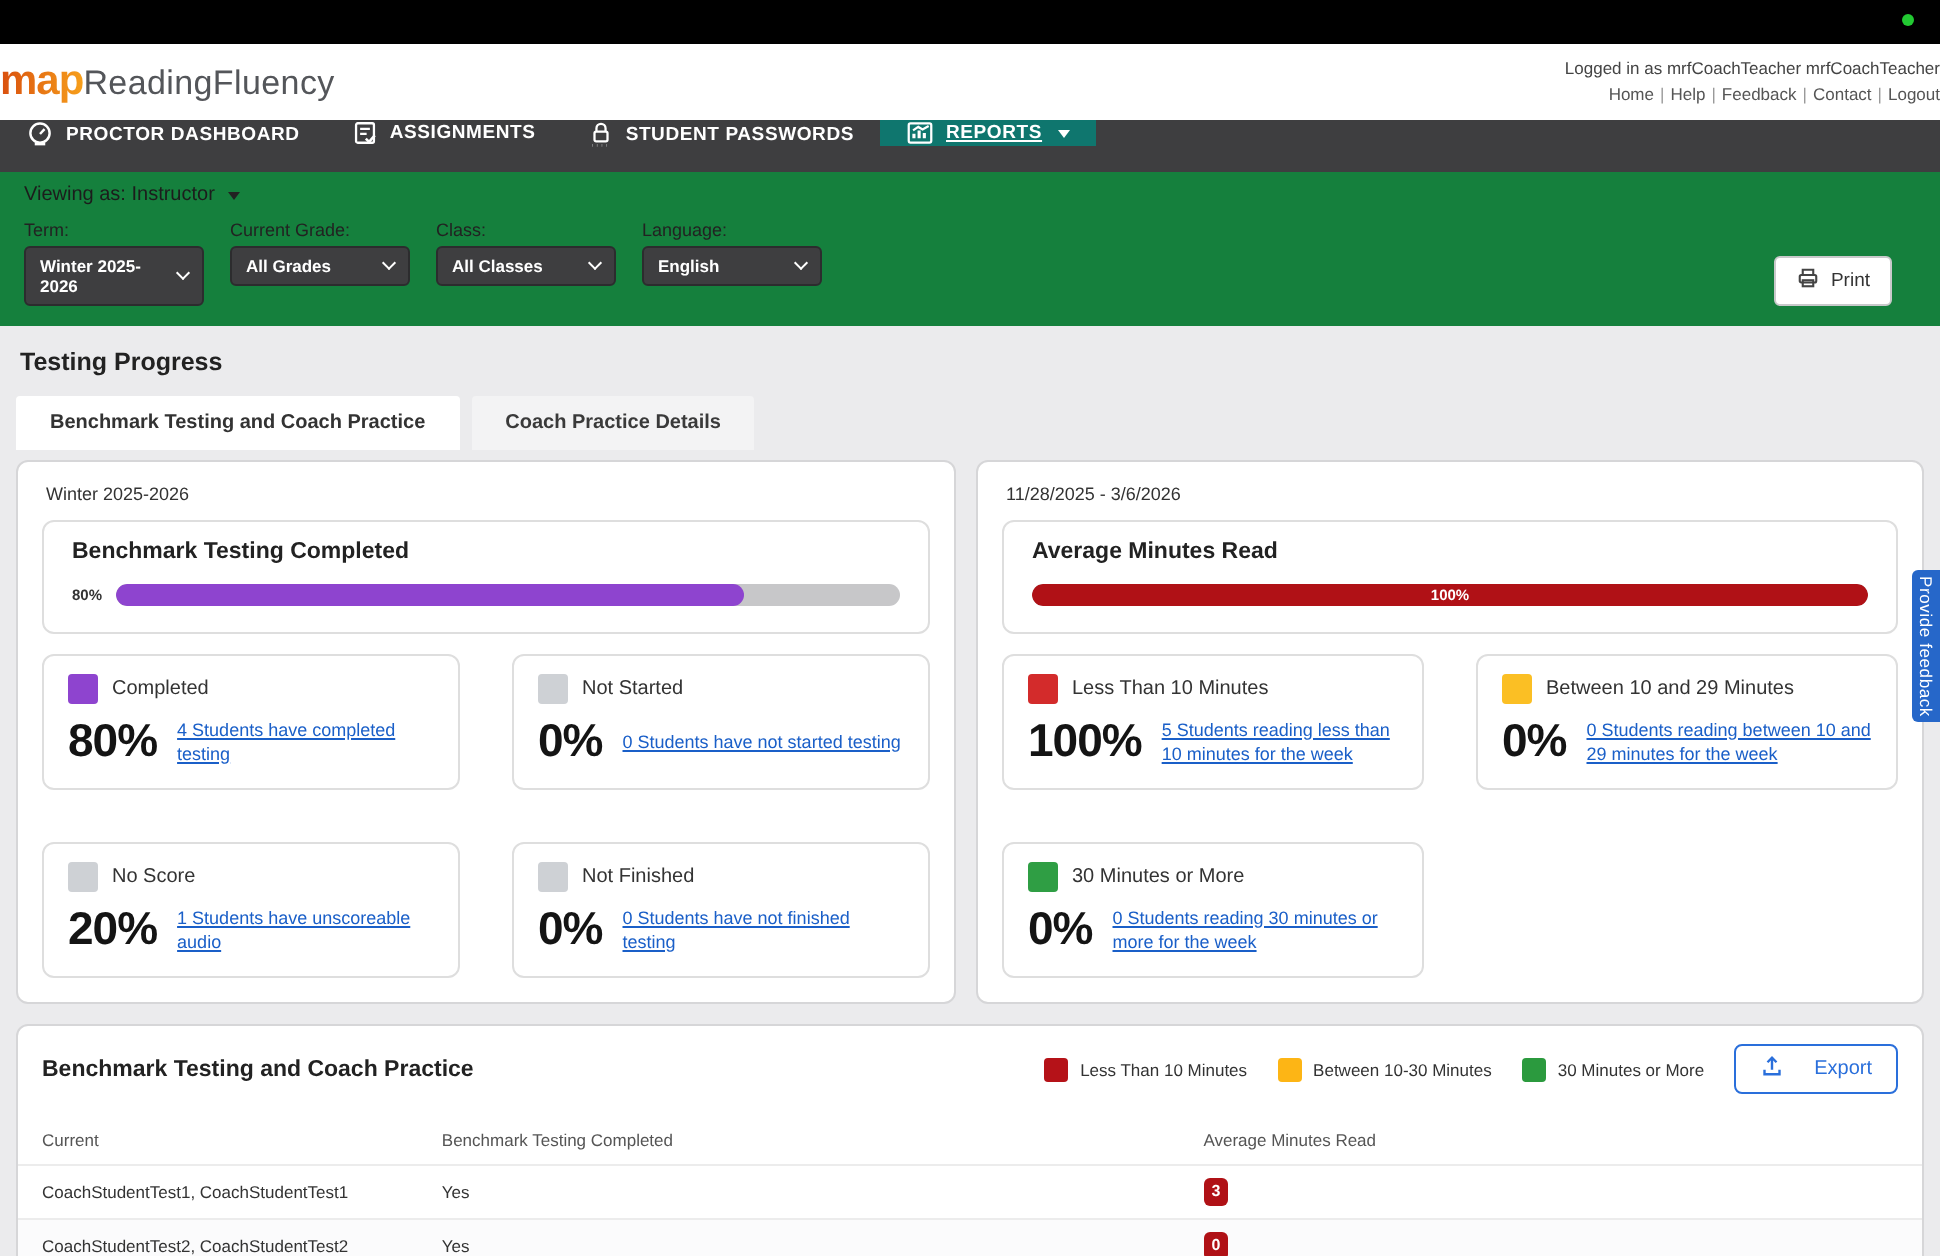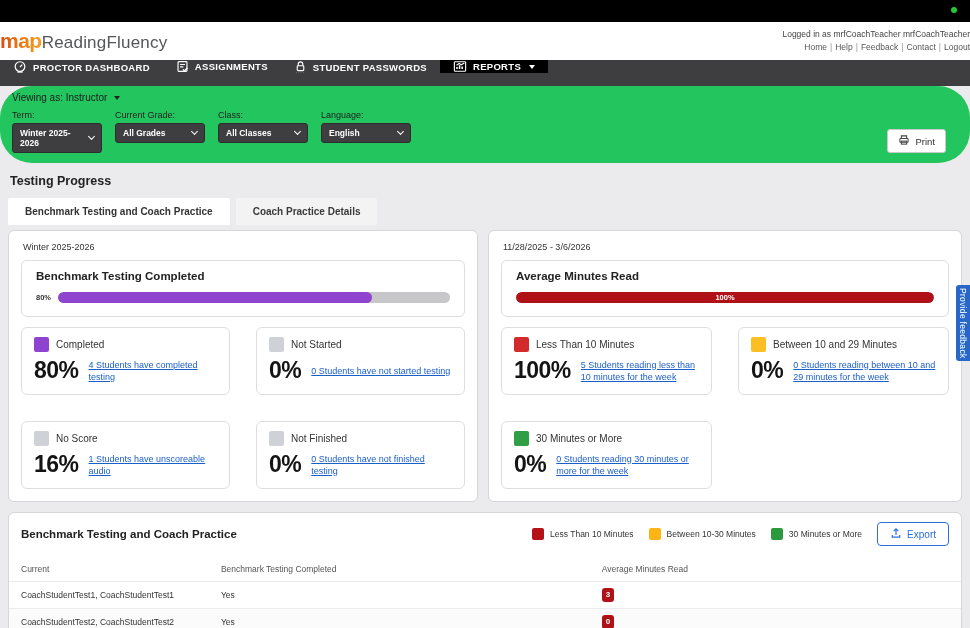--- a/index.html
+++ b/index.html
@@ -16,27 +16,27 @@
   .logo-map { font-size:21px; font-weight:800; letter-spacing:-0.5px;
     background:linear-gradient(90deg,#d94f0e,#f7a01b); -webkit-background-clip:text; background-clip:text; color:transparent; }
   .logo-product { font-size:17px; color:#54565a; letter-spacing:0.2px; }
   .header-right { text-align:right; font-size:8.5px; color:#444; line-height:13px; }
   .header-links a { color:#555; text-decoration:none; font-size:8.5px; cursor:pointer; }
   .header-links .sep { color:#999; margin:0 3px; }
 
   
   .nav { height:26px; background:#3e3e40; display:flex; align-items:flex-start; }
   .nav-item { display:flex; align-items:center; gap:6px; padding:0 13px; color:#fff; font-size:9.5px; font-weight:bold; letter-spacing:0.3px; cursor:pointer; }
-  .nav-item.active { background:#000000; }
+  .nav-item.active { background:#0f766e;text-decoration:underline; }
   .nav-item svg { display:block; }
   .caret-down { width:0; height:0; border-left:3.5px solid transparent; border-right:3.5px solid transparent; border-top:4px solid #fff; margin-left:2px; }
   .caret-down.dark { border-top-color:#222; }
 
   
-  .filterband { background:#22c55e; padding:6px 12px 10px; position:relative;border-radius:32px; }
+  .filterband { background:#15803d; padding:6px 12px 10px; position:relative; }
   .viewing-as { font-size:10px; color:#1c1c1c; display:flex; align-items:center; gap:5px; margin-bottom:7px; cursor:pointer; }
   .filters { display:flex; gap:13px; }
   .filter-field .flabel { font-size:9px; color:#222; margin-bottom:3px; }
   .fselect { width:90px; background:#3e3e40; color:#fff; border:1px solid #2c2c2e; border-radius:3px; font-size:8.5px; font-weight:bold;
     padding:4px 7px; display:flex; justify-content:space-between; align-items:center; cursor:pointer; }
   .chev { width:5px; height:5px; border-right:1.5px solid #fff; border-bottom:1.5px solid #fff; transform:rotate(45deg); margin-top:-3px; }
   .print-btn { position:absolute; right:24px; bottom:10px; background:#fff; border:1px solid #c9c9cb; border-radius:3px;
     font-size:9.5px; color:#333; padding:4px 10px; display:flex; align-items:center; gap:5px; cursor:pointer; }
 
   
@@ -78,21 +78,21 @@
 
   
   .table-panel { margin-top:10px; background:#fff; border:1px solid #d6d6d8; border-radius:6px; overflow:hidden; }
   .table-header { display:flex; justify-content:space-between; align-items:center; padding:9px 12px; }
   .table-title { font-size:11.5px; font-weight:bold; color:#222; }
   .table-header-right { display:flex; align-items:center; gap:15px; }
   .legend-item { display:flex; align-items:center; gap:6px; }
   .legend-square { width:12px; height:12px; border-radius:2px; }
   .legend-label { font-size:8.5px; color:#333; }
   .export-btn { border:1px solid #2a6fdb; color:#2a6fdb; background:#fff; border-radius:4px; padding:4px 12px;
-    font-size:10px; display:flex; align-items:center; gap:5px; cursor:pointer; }
+    font-size:10px; display:flex; align-items:center; gap:15px; cursor:pointer; }
   table { width:100%; border-collapse:collapse; }
   th { text-align:left; font-size:8.5px; font-weight:normal; color:#555; padding:9px 12px 7px; }
   td { font-size:8.5px; color:#333; padding:6px 12px; border-top:1px solid #ececec; }
   tr.odd td { background:#fbfbfc; }
   .badge { display:inline-block; min-width:9px; padding:3px 4px; border-radius:3px; color:#fff; font-size:8px; font-weight:bold; text-align:center; line-height:8px; }
 </style>
 </head>
 <body>
 
 <div class="screen">
@@ -248,21 +248,21 @@
               <span class="stat-pct">0%</span>
               <a class="stat-link">0 Students have not started testing</a>
             </div>
           </div>
           <div class="stat-card">
             <div class="stat-head">
               <span class="stat-square" style="background: rgb(206, 209, 213);"></span>
               <span class="stat-label">No Score</span>
             </div>
             <div class="stat-body">
-              <span class="stat-pct">16%</span>
+              <span class="stat-pct">20%</span>
               <a class="stat-link">1 Students have unscoreable audio</a>
             </div>
           </div>
           <div class="stat-card">
             <div class="stat-head">
               <span class="stat-square" style="background: rgb(206, 209, 213);"></span>
               <span class="stat-label">Not Finished</span>
             </div>
             <div class="stat-body">
               <span class="stat-pct">0%</span>

